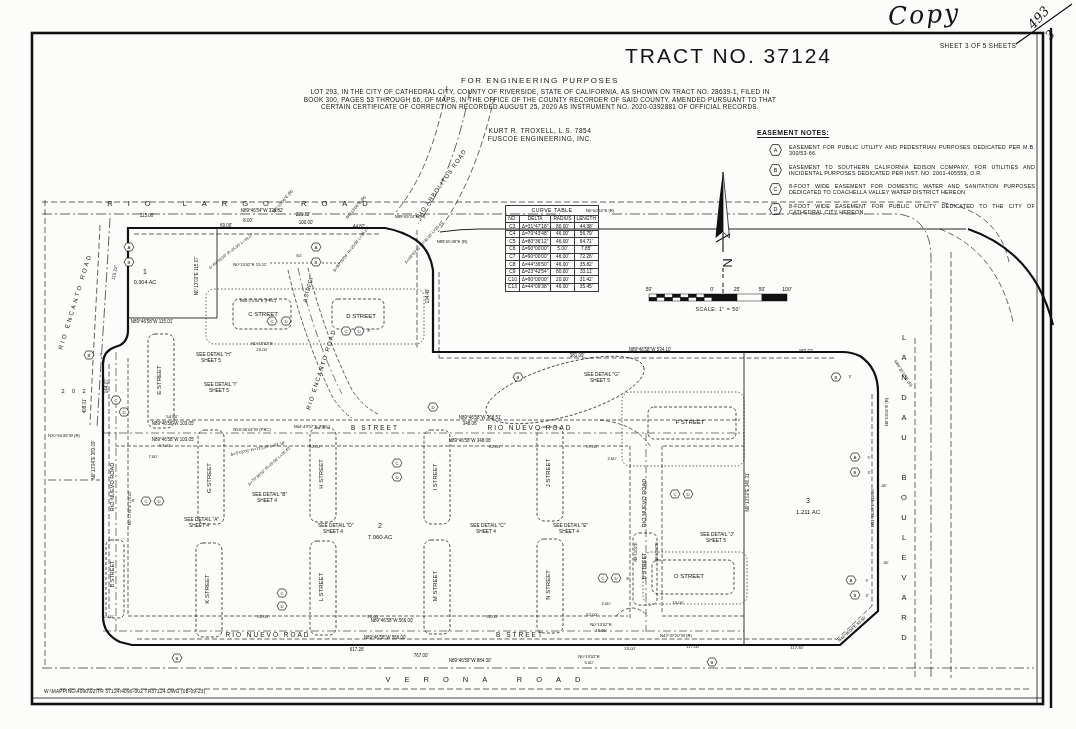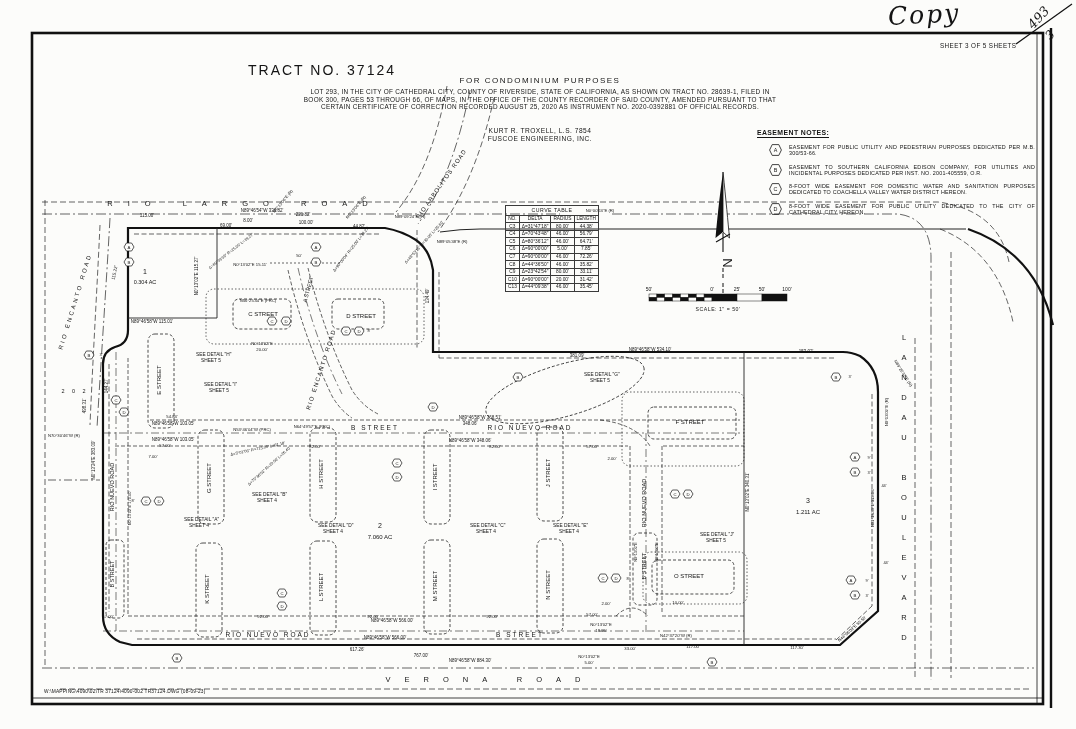--- a/index.html
+++ b/index.html
@@ -2,21 +2,21 @@
 <html><head>
 <meta charset="utf-8">
 <style>
   html,body{margin:0;padding:0;background:#e8e8e4;}
   .page{position:relative;width:1076px;height:729px;background:#fcfcfa;overflow:hidden;
         font-family:"Liberation Sans",sans-serif;color:#141414;}
   .abs{position:absolute;}
   svg text{font-family:"Liberation Sans",sans-serif;fill:#161616;}
   
   .loc-line{top:41px;left:248px;width:584px;text-align:center;font-size:8px;letter-spacing:1.2px;}
-  .title{top:62px;left:248px;width:584px;text-align:left;font-size:14px;letter-spacing:2px;}
+  .title{top:44px;left:248px;width:584px;text-align:right;font-size:21px;letter-spacing:2px;}
   .subtitle{top:76px;left:248px;width:584px;text-align:center;font-size:8px;letter-spacing:1.5px;}
   .desc{top:88px;left:300px;width:480px;text-align:center;font-size:6.4px;line-height:7.6px;letter-spacing:.3px;}
   .surveyor{top:127px;left:300px;width:480px;text-align:center;font-size:6.6px;letter-spacing:.5px;}
   .company{top:135px;left:300px;width:480px;text-align:center;font-size:6.6px;letter-spacing:.5px;}
   .sheet-label{top:42px;left:940px;width:100px;font-size:6.3px;letter-spacing:.4px;}
   .copy{top:0px;left:888px;font:italic 25px "DejaVu Serif",serif;transform:rotate(-3deg);letter-spacing:2px;}
   .pg493{top:10px;left:1026px;transform:rotate(-47deg);font:italic 13px "DejaVu Serif",serif;}
   .pg3{top:28px;left:1046px;transform:rotate(-47deg);font:italic 12px "DejaVu Serif",serif;}
   .file-path{top:689px;left:44px;font-size:4.8px;letter-spacing:.2px;}
   
@@ -374,21 +374,21 @@
         <text x="904" y="640" font-size="7.5" text-anchor="middle">D</text>
       </g>
   </svg>
 
   <div class="abs copy">Copy</div>
   <div class="abs pg493">493</div>
   <div class="abs pg3">3</div>
 
   <div class="abs sheet-label">SHEET 3 OF 5 SHEETS</div>
   <div class="abs title">TRACT NO. 37124</div>
-  <div class="abs subtitle">FOR CONDOMINIUM PURPOSES</div>
+  <div class="abs subtitle">FOR ENGINEERING PURPOSES</div>
   <div class="abs desc">LOT 293, IN THE CITY OF CATHEDRAL CITY, COUNTY OF RIVERSIDE, STATE OF CALIFORNIA, AS SHOWN ON TRACT NO. 28639-1, FILED IN BOOK 300, PAGES 53 THROUGH 66, OF MAPS, IN THE OFFICE OF THE COUNTY RECORDER OF SAID COUNTY, AMENDED PURSUANT TO THAT CERTAIN CERTIFICATE OF CORRECTION RECORDED AUGUST 25, 2020 AS INSTRUMENT NO. 2020-0392881 OF OFFICIAL RECORDS.</div>
   <div class="abs surveyor">KURT R. TROXELL, L.S. 7854</div>
   <div class="abs company">FUSCOE ENGINEERING, INC.</div>
 
   <div class="abs easement">
     <h3>EASEMENT NOTES:</h3>
     <div>
         <div class="note">
           <svg width="13" height="12" viewBox="0 0 13 12">
       <polygon points="3.2,0.6 9.8,0.6 12.4,6 9.8,11.4 3.2,11.4 0.6,6" fill="none" stroke="#141414" stroke-width="0.8"></polygon>

